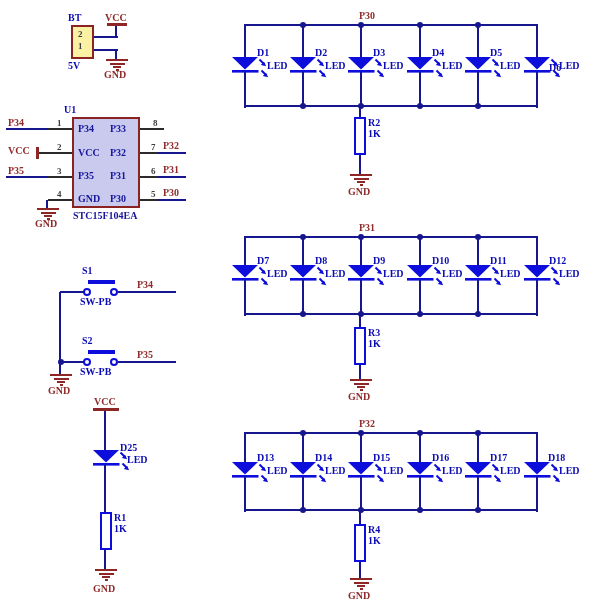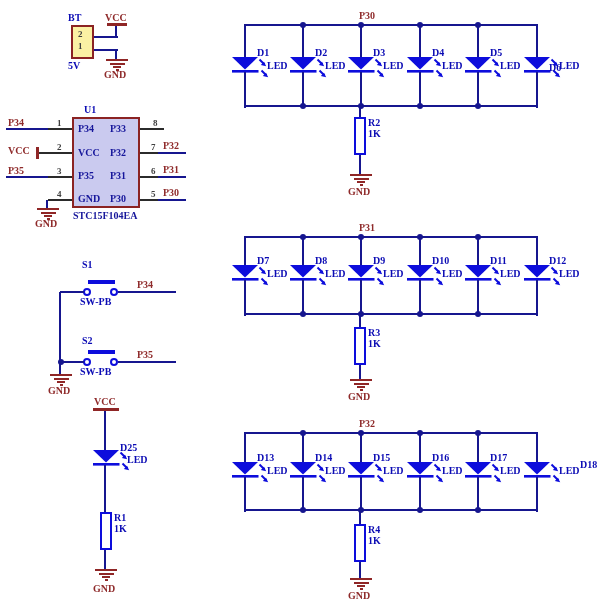--- a/index.html
+++ b/index.html
@@ -22,21 +22,21 @@
 <div id="canvas">
 
   <div class="t t-des" style="left:68px;top:13px">BT</div>
   <div class="box" style="left:71px;top:25px;width:23px;height:34px;background:var(--batfill);border:2px solid var(--chipborder)"></div>
   <div class="t-num" style="left:78px;top:30px">2</div>
   <div class="t-num" style="left:78px;top:42px">1</div>
   <div class="t t-des" style="left:68px;top:61px">5V</div>
   <div class="t t-net" style="left:105px;top:13px">VCC</div>
   <div class="t t-net" style="left:104px;top:70px">GND</div>
 
-  <div class="t t-des" style="left:84px;top:105px">U1</div>
+  <div class="t t-des" style="left:64px;top:105px">U1</div>
   <div class="box" style="left:72px;top:117px;width:68px;height:91px;background:var(--chipfill);border:2px solid var(--chipborder)"></div>
   <div class="t t-name" style="left:73px;top:211px">STC15F104EA</div>
 
   <div class="t-num" style="left:57px;top:119px">1</div>
   <div class="t-num" style="left:57px;top:143px">2</div>
   <div class="t-num" style="left:57px;top:167px">3</div>
   <div class="t-num" style="left:57px;top:190px">4</div>
 
   <div class="t t-name" style="left:78px;top:124px">P34</div>
   <div class="t t-name" style="left:78px;top:148px">VCC</div>
@@ -54,21 +54,21 @@
   <div class="t-num" style="left:151px;top:190px">5</div>
 
   <div class="t t-net" style="left:8px;top:118px">P34</div>
   <div class="t t-net" style="left:8px;top:146px">VCC</div>
   <div class="t t-net" style="left:8px;top:166px">P35</div>
   <div class="t t-net" style="left:35px;top:219px">GND</div>
   <div class="t t-net" style="left:163px;top:141px">P32</div>
   <div class="t t-net" style="left:163px;top:165px">P31</div>
   <div class="t t-net" style="left:163px;top:188px">P30</div>
 
-  <div class="t t-des" style="left:82px;top:260px">S1</div>
+  <div class="t t-des" style="left:82px;top:266px">S1</div>
   <div class="box" style="left:88px;top:280px;width:27px;height:4px;background:var(--sym)"></div>
   <div class="contact" style="left:83px;top:288px;border:2px solid var(--sym)"></div>
   <div class="contact" style="left:110px;top:288px;border:2px solid var(--sym)"></div>
   <div class="t t-des" style="left:80px;top:297px">SW-PB</div>
   <div class="t t-net" style="left:137px;top:280px">P34</div>
 
   <div class="t t-des" style="left:82px;top:336px">S2</div>
   <div class="box" style="left:88px;top:350px;width:27px;height:4px;background:var(--sym)"></div>
   <div class="contact" style="left:83px;top:358px;border:2px solid var(--sym)"></div>
   <div class="contact" style="left:110px;top:358px;border:2px solid var(--sym)"></div>
@@ -399,21 +399,21 @@
     <div class="wire" style="left: 536px; top: 433px; width: 2px; height: 29px; background: rgb(22, 22, 143);"></div>
     <div class="abs" style="left: 524px; top: 462px; width: 46px; height: 26px;"><svg width="46" height="26" viewBox="0 0 46 26">
     <polygon points="0,0 26,0 13,12.5" fill="#0D0DDC"></polygon>
     <rect x="-0.5" y="13" width="27" height="2.6" fill="#0D0DDC"></rect>
     <path d="M27.5 2.5 L32.5 7.5" stroke="#0D0DDC" stroke-width="2"></path>
     <polygon points="34.2,9.2 28.8,8 32,4.8" fill="#0D0DDC"></polygon>
     <path d="M29.5 13.5 L34.5 18.5" stroke="#0D0DDC" stroke-width="2"></path>
     <polygon points="36.2,20.2 30.8,19 34,15.8" fill="#0D0DDC"></polygon>
       </svg></div>
     <div class="wire" style="left: 536px; top: 477px; width: 2px; height: 35px; background: rgb(22, 22, 143);"></div>
-    <div class="t t-des" style="left: 580px; top: 453px; margin-top: 7px;">D18</div>
+    <div class="t t-des" style="left: 548px; top: 453px;">D18</div>
     <div class="t t-des" style="left: 559px; top: 466px;">LED</div>
     <div class="wire" style="left: 359px; top: 510px; width: 2px; height: 14px; background: rgb(22, 22, 143);"></div>
     <div class="box" style="left: 354px; top: 524px; width: 12px; height: 38px; background: rgb(255, 255, 255); border: 2px solid rgb(13, 13, 220);"></div>
     <div class="t t-des" style="left: 368px; top: 525px;">R4</div>
     <div class="t t-des" style="left: 368px; top: 536px;">1K</div>
     <div class="wire" style="left: 359px; top: 562px; width: 2px; height: 16px; background: rgb(22, 22, 143);"></div>
     <div class="wire" style="left: 350px; top: 578px; width: 22px; height: 2px; background: rgb(143, 38, 38);"></div>
     <div class="wire" style="left: 353.5px; top: 581.5px; width: 15px; height: 2px; background: rgb(143, 38, 38);"></div>
     <div class="wire" style="left: 357px; top: 585px; width: 8px; height: 2px; background: rgb(143, 38, 38);"></div>
     <div class="wire" style="left: 359.5px; top: 588px; width: 3px; height: 2px; background: rgb(143, 38, 38);"></div>

